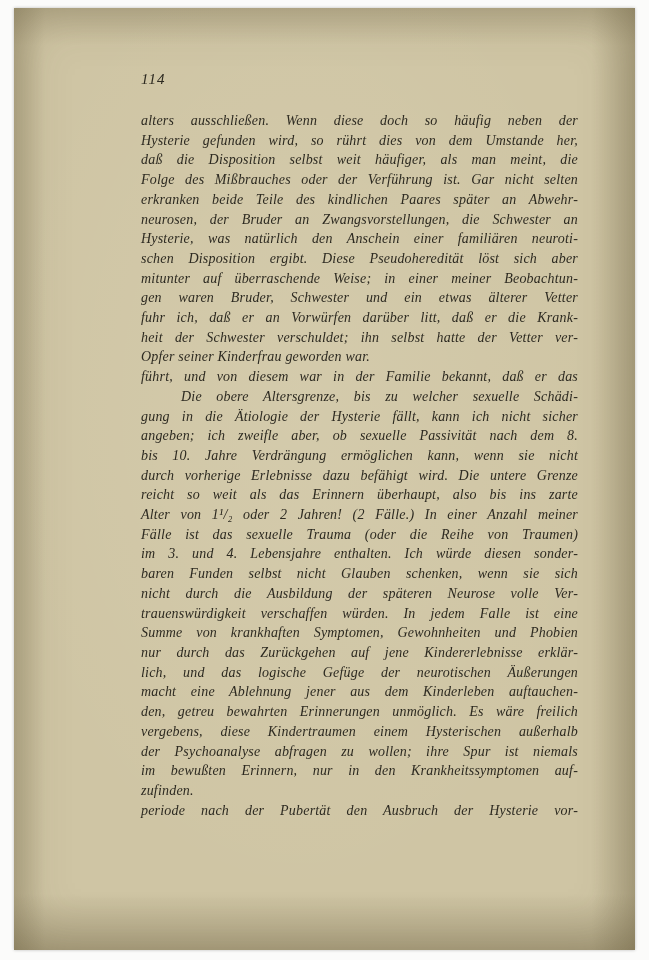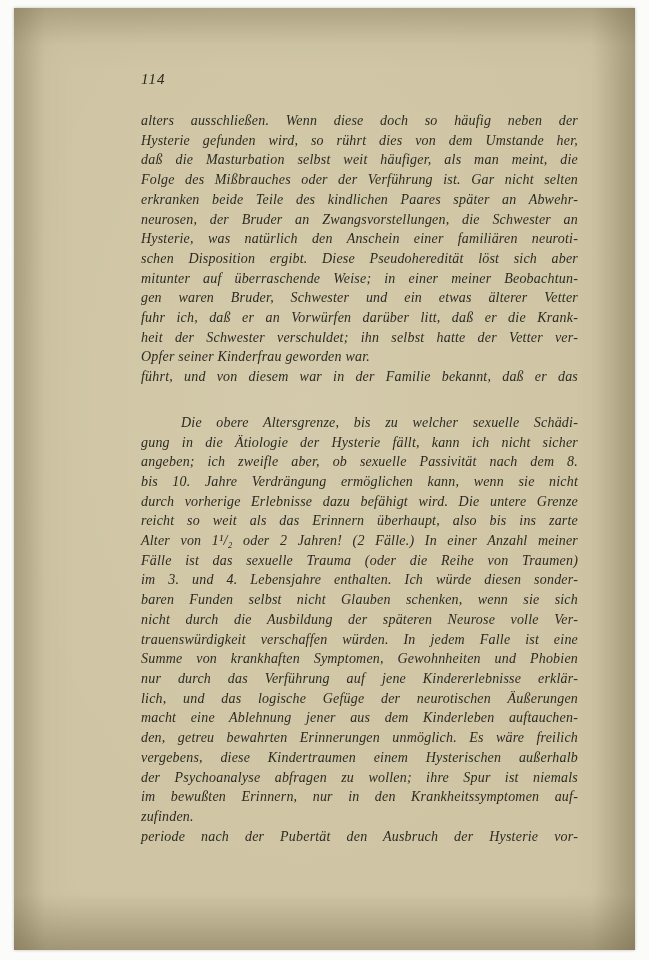--- a/index.html
+++ b/index.html
@@ -48,33 +48,33 @@
   .para{ margin:0; }
   .line{
     font-size:14px;
     line-height:19.7px;
     letter-spacing:0.2px;
     text-align:justify;
     text-align-last:justify;
     white-space:normal;
   }
   .line.no-just{ text-align-last:left; }
-  .line.first-indent{ text-indent:40px;margin-top:26px; }
+  .line.first-indent{ text-indent:40px; }
 </style>
 </head>
 <body>
 
 <div class="scan">
   <div class="page">
     <div class="page-number">114</div>
     <div class="text-body">
         <div class="para">
           <div class="line">alters ausschließen. Wenn diese doch so häufig neben der</div>
           <div class="line">Hysterie gefunden wird, so rührt dies von dem Umstande her,</div>
-          <div class="line">daß die Masturbation selbst weit häufiger, als man meint, die</div>
+          <div class="line">daß die Disposition selbst weit häufiger, als man meint, die</div>
           <div class="line">Folge des Mißbrauches oder der Verführung ist. Gar nicht selten</div>
           <div class="line">erkranken beide Teile des kindlichen Paares später an Abwehr-</div>
           <div class="line">neurosen, der Bruder an Zwangsvorstellungen, die Schwester an</div>
           <div class="line">Hysterie, was natürlich den Anschein einer familiären neuroti-</div>
           <div class="line">schen Disposition ergibt. Diese Pseudoheredität löst sich aber</div>
           <div class="line">mitunter auf überraschende Weise; in einer meiner Beobachtun-</div>
           <div class="line">gen waren Bruder, Schwester und ein etwas älterer Vetter</div>
           <div class="line">fuhr ich, daß er an Vorwürfen darüber litt, daß er die Krank-</div>
           <div class="line">heit der Schwester verschuldet; ihn selbst hatte der Vetter ver-</div>
           <div class="line no-just">Opfer seiner Kinderfrau geworden war.</div>
@@ -87,21 +87,21 @@
           <div class="line">bis 10. Jahre Verdrängung ermöglichen kann, wenn sie nicht</div>
           <div class="line">durch vorherige Erlebnisse dazu befähigt wird. Die untere Grenze</div>
           <div class="line">reicht so weit als das Erinnern überhaupt, also bis ins zarte</div>
           <div class="line">Alter von 1¹/₂ oder 2 Jahren! (2 Fälle.) In einer Anzahl meiner</div>
           <div class="line">Fälle ist das sexuelle Trauma (oder die Reihe von Traumen)</div>
           <div class="line">im 3. und 4. Lebensjahre enthalten. Ich würde diesen sonder-</div>
           <div class="line">baren Funden selbst nicht Glauben schenken, wenn sie sich</div>
           <div class="line">nicht durch die Ausbildung der späteren Neurose volle Ver-</div>
           <div class="line">trauenswürdigkeit verschaffen würden. In jedem Falle ist eine</div>
           <div class="line">Summe von krankhaften Symptomen, Gewohnheiten und Phobien</div>
-          <div class="line">nur durch das Verführung auf jene Kindererlebnisse erklär-</div>
+          <div class="line">nur durch das Zurückgehen auf jene Kindererlebnisse erklär-</div>
           <div class="line">lich, und das logische Gefüge der neurotischen Äußerungen</div>
           <div class="line">macht eine Ablehnung jener aus dem Kinderleben auftauchen-</div>
           <div class="line">den, getreu bewahrten Erinnerungen unmöglich. Es wäre freilich</div>
           <div class="line">vergebens, diese Kindertraumen einem Hysterischen außerhalb</div>
           <div class="line">der Psychoanalyse abfragen zu wollen; ihre Spur ist niemals</div>
           <div class="line">im bewußten Erinnern, nur in den Krankheitssymptomen auf-</div>
           <div class="line no-just">zufinden.</div>
         </div>
         <div class="para">
           <div class="line">periode nach der Pubertät den Ausbruch der Hysterie vor-</div>

